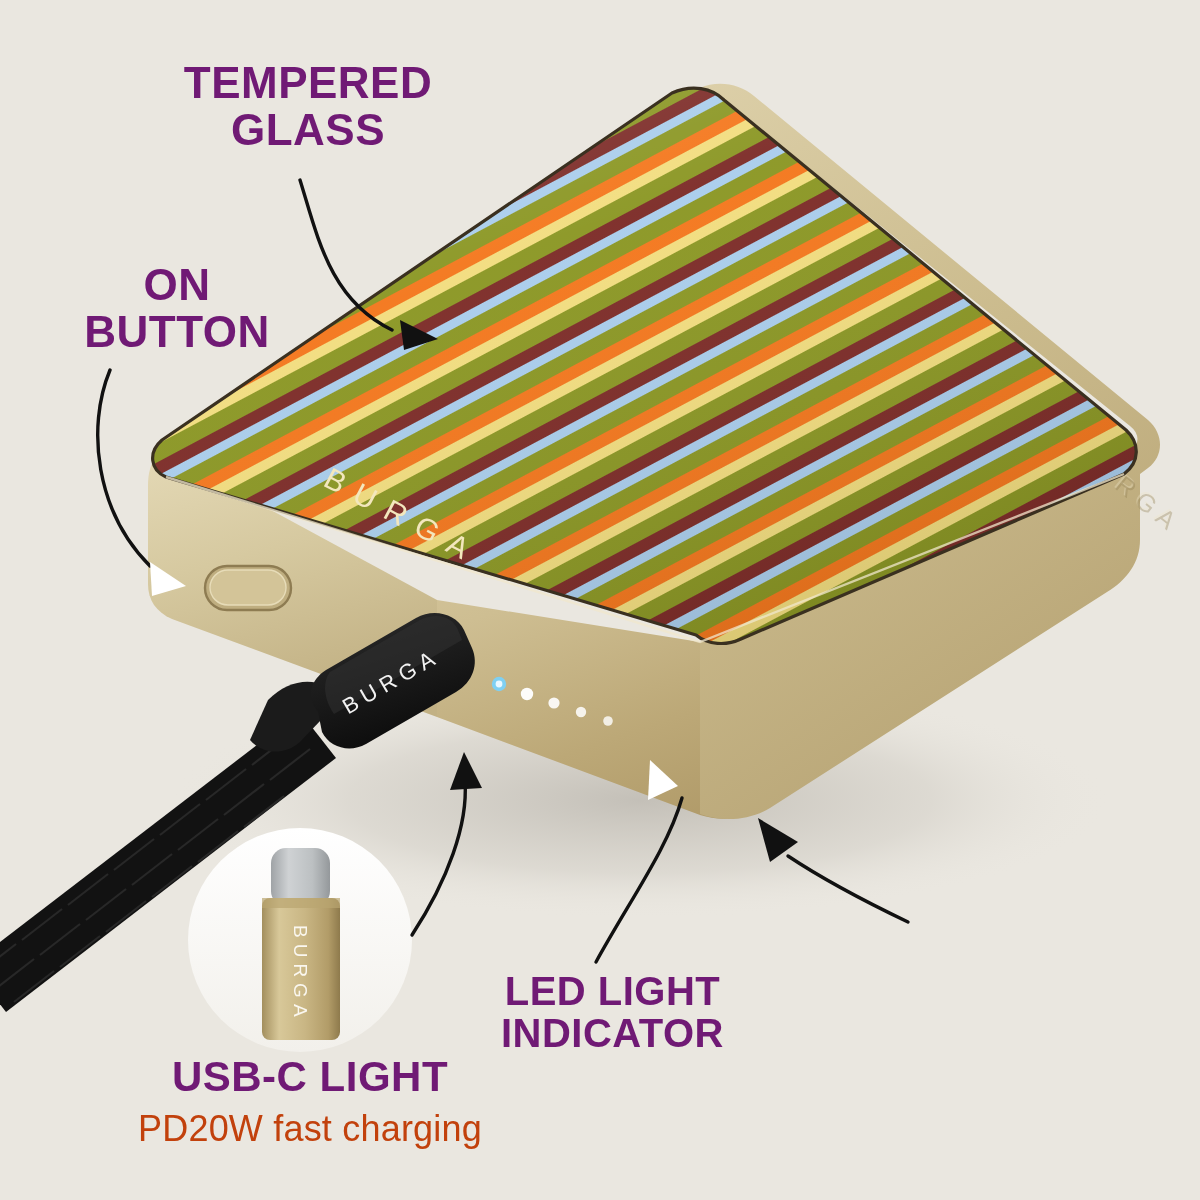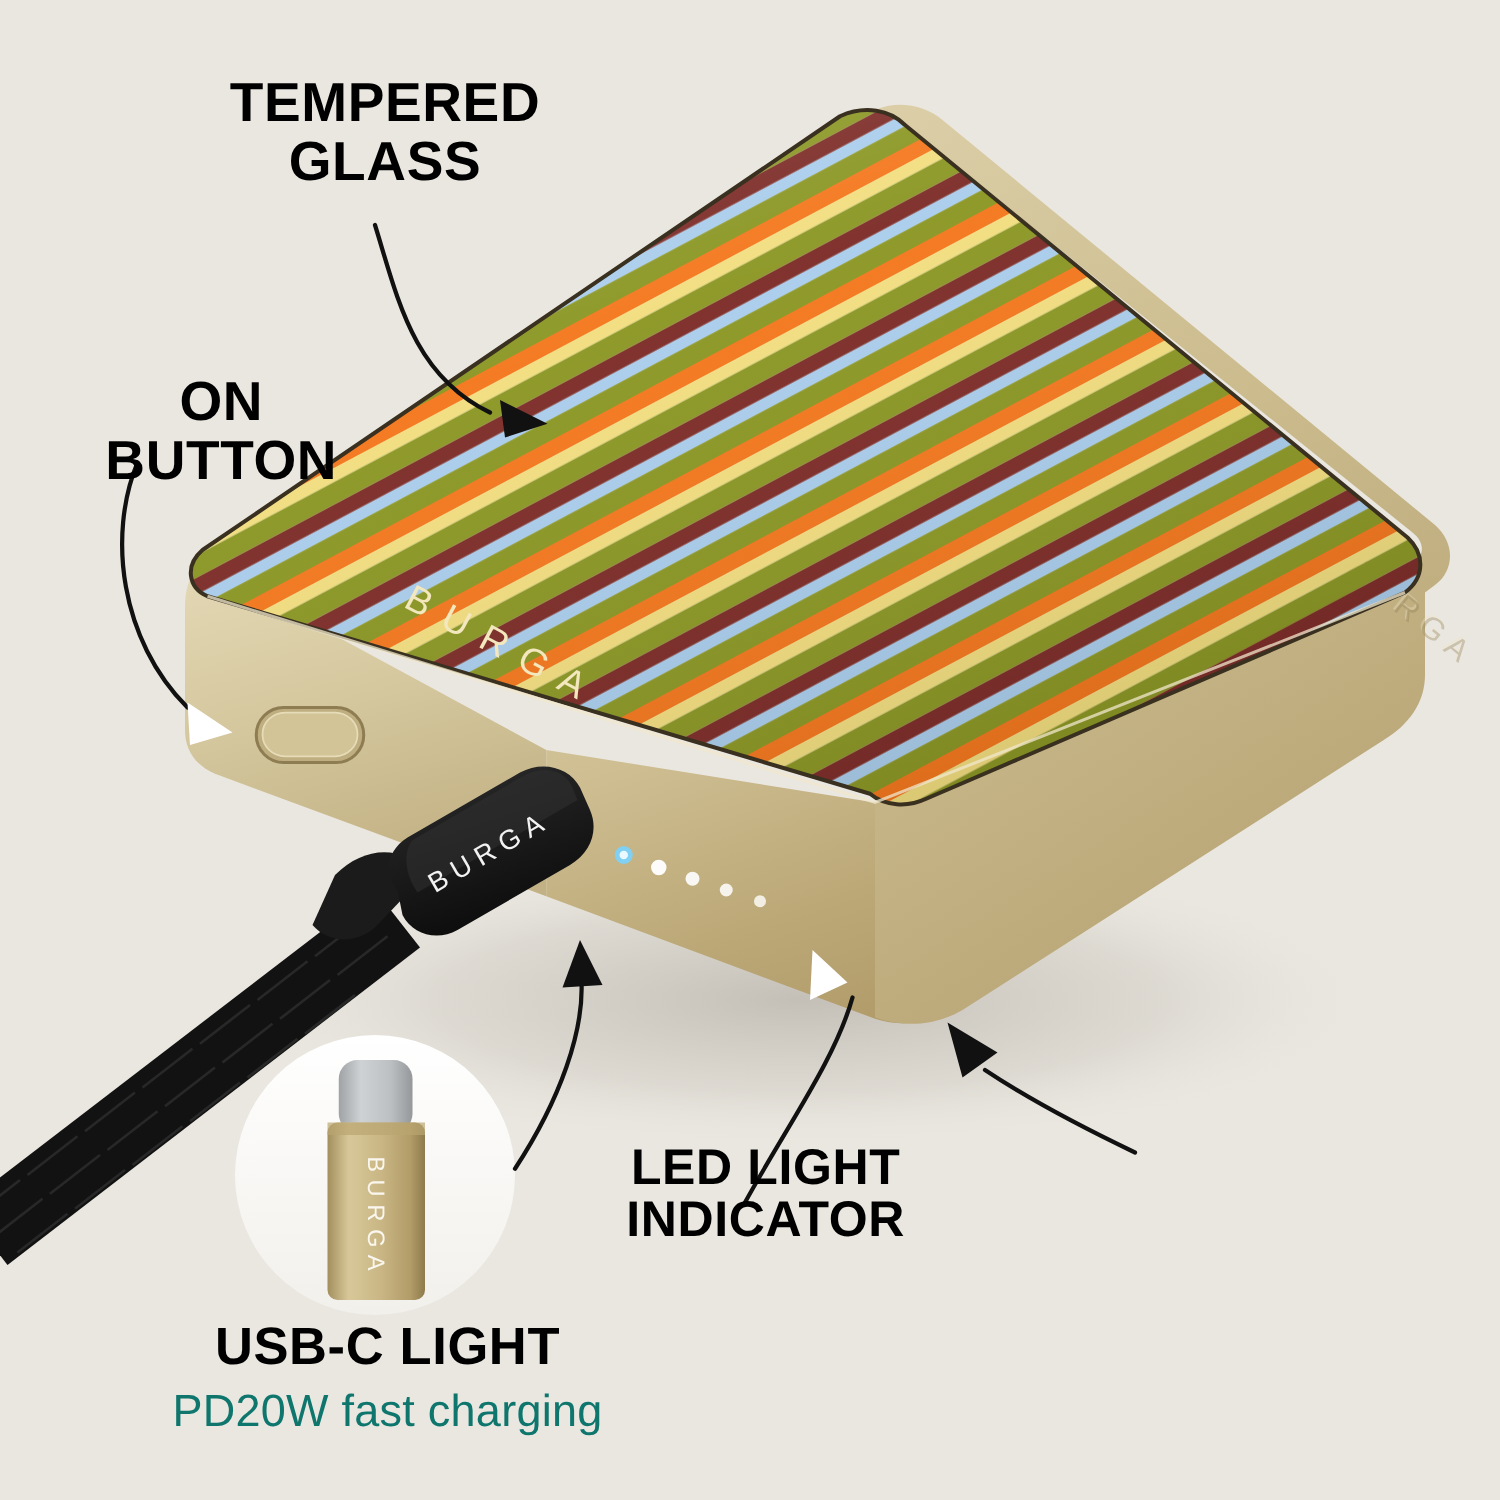--- a/index.html
+++ b/index.html
@@ -6,37 +6,37 @@
   html,body { width:1200px; height:1200px; overflow:hidden; }
   body {
     background:#EAE7E0;
     font-family:"Liberation Sans", sans-serif;
     position:relative;
   }
   #stage { position:absolute; inset:0; width:1200px; height:1200px; }
 
   .label {
     position:absolute;
-    color:#000000;
+    color:#701a75;
     font-weight:700;
     letter-spacing:0.5px;
     line-height:1.06;
     text-align:center;
     white-space:pre-line;
     font-family:"Liberation Sans", sans-serif;
   }
   .lbl-tempered { left:108px; top:60px;  width:400px; font-size:44px; }
-  .lbl-onbutton { left:32px;  top:262px; width:290px; font-size:44px;margin-top:37px; }
-  .lbl-led      { left:480px; top:913px; width:265px; font-size:40px; }
+  .lbl-onbutton { left:32px;  top:262px; width:290px; font-size:44px; }
+  .lbl-led      { left:480px; top:970px; width:265px; font-size:40px; }
   .lbl-steel    { left:885px; top:915px; width:285px; font-size:40px; }
   .lbl-usbc     { left:135px; top:1055px; width:350px; font-size:42px; }
   .sublabel {
     position:absolute;
     left:105px; top:1108px; width:410px;
-    font-size:36px; font-weight:400; color:#0f766e;
+    font-size:36px; font-weight:400; color:#c2410c;
     text-align:center; letter-spacing:0.2px;
     font-family:"Liberation Sans", sans-serif;
   }
 
   svg.overlay { position:absolute; inset:0; width:1200px; height:1200px; pointer-events:none; }
 </style>
 </head>
 <body>
 
 <div id="stage">

